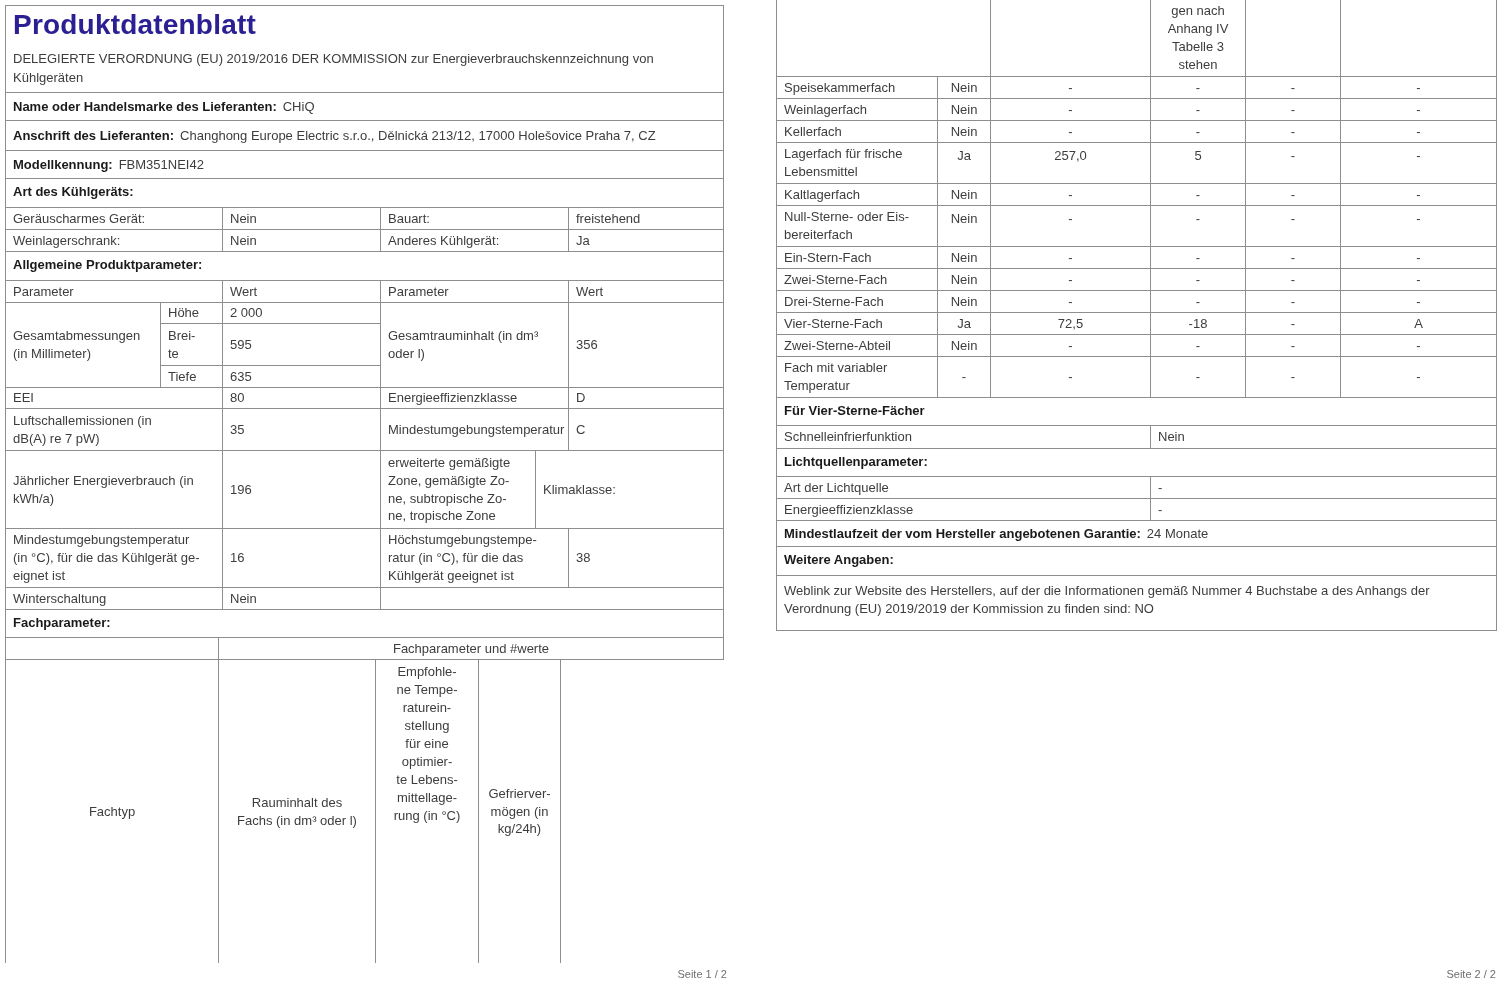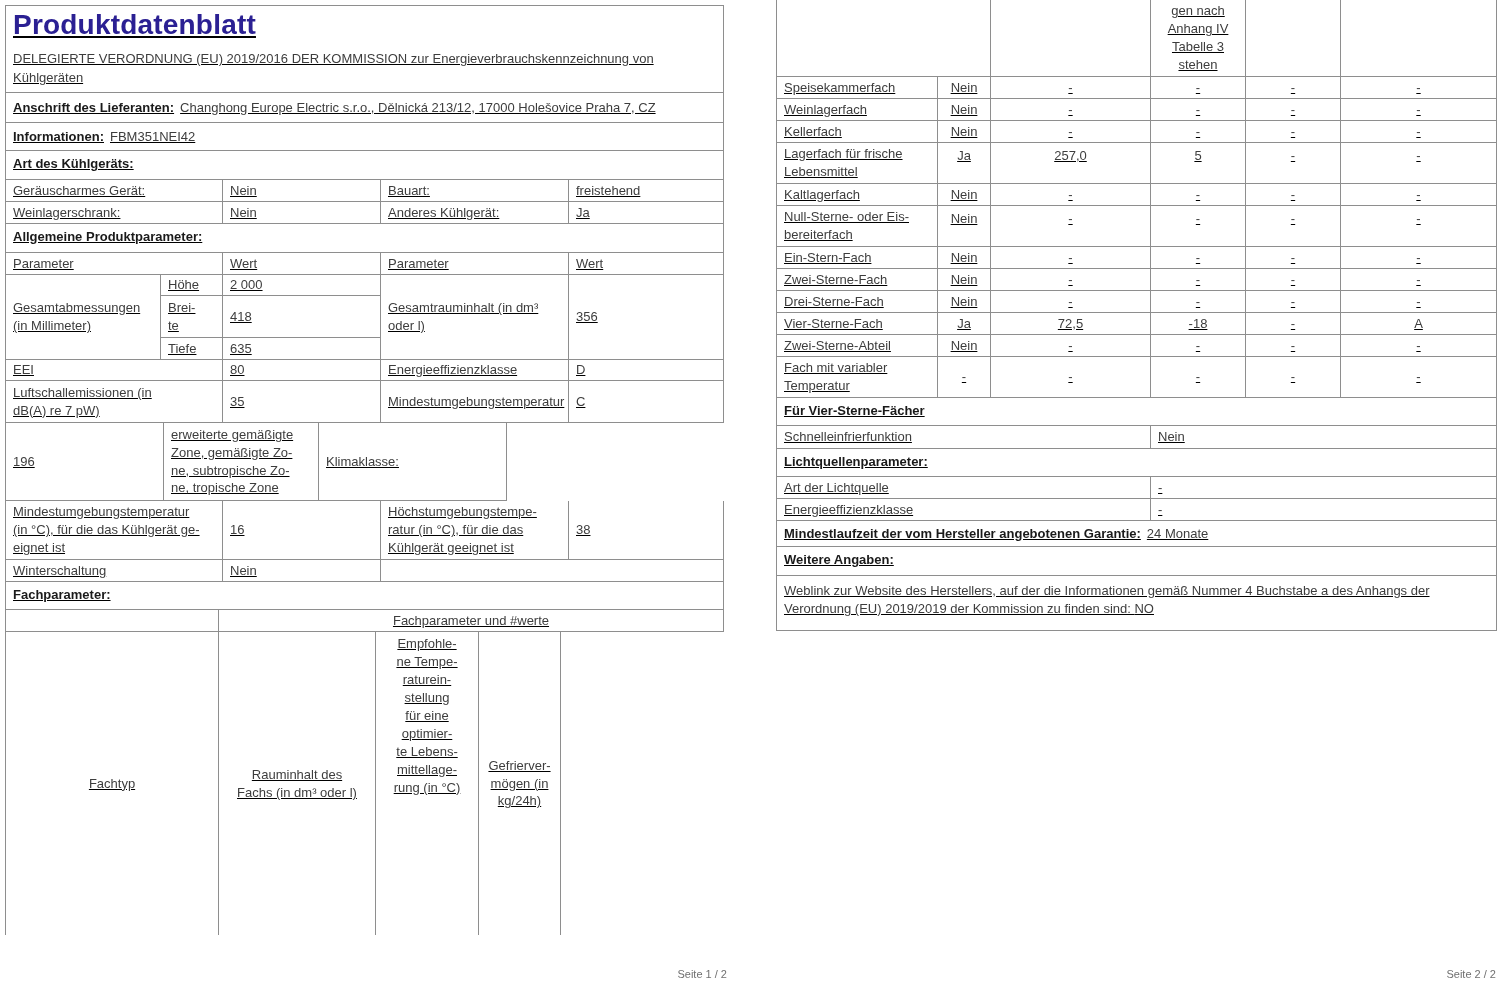--- a/index.html
+++ b/index.html
@@ -1,17 +1,17 @@
 <!DOCTYPE html>
 <html style="--title: #2b2093; --border: #8e8e8e; --text: #3d3d3d; --bold-text: #1a1a1a; --footer-text: #707070;"><head>
 <meta charset="utf-8">
 <style>
   html,body{margin:0;padding:0;background:#fff;width:1500px;height:986px;overflow:hidden;
     font-family:"Liberation Sans","DejaVu Sans",sans-serif;}
-  .page{position:absolute;text-decoration:underline;}
+  .page{position:absolute;}
   .p1{left:5px;top:5px;width:718px;border-left:1px solid var(--border,#8e8e8e);border-top:1px solid var(--border,#8e8e8e);}
   .p2{left:776px;top:0;width:720px;border-left:1px solid var(--border,#8e8e8e);}
   .row{display:flex;}
   .c{box-sizing:border-box;border-right:1px solid var(--border,#8e8e8e);border-bottom:1px solid var(--border,#8e8e8e);
      padding:1px 7px;display:flex;align-items:center;font-size:13px;line-height:1.38;color:var(--text,#3d3d3d);
      overflow:hidden;}
   .col{display:flex;flex-direction:column;box-sizing:border-box;}
   .pre{white-space:pre-line;}
   .b{font-weight:bold;color:var(--bold-text,#1a1a1a);}
   .ctr{justify-content:center;text-align:center;}
@@ -32,31 +32,37 @@
 <div class="page p1">
 
   <div class="row" style="height:87px">
     <div class="c top blockcell" style="width:718px">
       <div class="title">Produktdatenblatt</div>
       <div class="subtitle pre">DELEGIERTE VERORDNUNG (EU) 2019/2016 DER KOMMISSION zur Energieverbrauchskennzeichnung von
 Kühlgeräten</div>
     </div>
   </div>
 
+  <div class="row" style="height:28px">
+    <div class="c" style="width:718px">
+      <span class="b">Name oder Handelsmarke des Lieferanten:</span>
+      <span class="gap">CHiQ</span>
+    </div>
+  </div>
 
   <div class="row" style="height:30px">
     <div class="c" style="width:718px">
       <span class="b">Anschrift des Lieferanten:</span>
       <span class="gap">Changhong Europe Electric s.r.o., Dělnická 213/12, 17000 Holešovice Praha 7, CZ</span>
     </div>
   </div>
 
   <div class="row" style="height:28px">
     <div class="c" style="width:718px">
-      <span class="b">Informationen:</span>
+      <span class="b">Modellkennung:</span>
       <span class="gap">FBM351NEI42</span>
     </div>
   </div>
 
   <div class="row" style="height:29px">
     <div class="c top b" style="width:718px">Art des Kühlgeräts:</div>
   </div>
 
   <div class="row" style="height:22px">
     <div class="c" style="width:217px">Geräuscharmes Gerät:</div>
@@ -86,21 +92,21 @@
     <div class="c pre" style="width:155px">Gesamtabmessungen
 (in Millimeter)</div>
     <div class="col" style="width:220px">
       <div class="row" style="height:21px">
         <div class="c pre" style="width:62px">Höhe</div>
         <div class="c" style="width:158px">2 000</div>
       </div>
       <div class="row" style="height:42px">
         <div class="c pre" style="width:62px">Brei-
 te</div>
-        <div class="c" style="width:158px">418</div>
+        <div class="c" style="width:158px">595</div>
       </div>
       <div class="row" style="height:22px">
         <div class="c pre" style="width:62px">Tiefe</div>
         <div class="c" style="width:158px">635</div>
       </div>
     </div>
     <div class="c pre" style="width:188px">Gesamtrauminhalt (in dm³
 oder l)</div>
     <div class="c" style="width:155px">356</div>
   </div>
@@ -112,20 +118,22 @@
     <div class="c" style="width:155px">D</div>
   </div>
   <div class="row" style="height:42px">
     <div class="c pre" style="width:217px">Luftschallemissionen (in
 dB(A) re 7 pW)</div>
     <div class="c" style="width:158px">35</div>
     <div class="c pre" style="width:188px">Mindestumgebungstemperatur</div>
     <div class="c" style="width:155px">C</div>
   </div>
   <div class="row" style="height:78px">
+    <div class="c pre" style="width:217px">Jährlicher Energieverbrauch (in
+kWh/a)</div>
     <div class="c" style="width:158px">196</div>
     <div class="c pre" style="width:155px">erweiterte gemäßigte
 Zone, gemäßigte Zo-
 ne, subtropische Zo-
 ne, tropische Zone</div>
     <div class="c pre" style="width:188px">Klimaklasse:</div>
   </div>
   <div class="row" style="height:59px">
     <div class="c pre" style="width:217px">Mindestumgebungstemperatur
 (in °C), für die das Kühlgerät ge-

